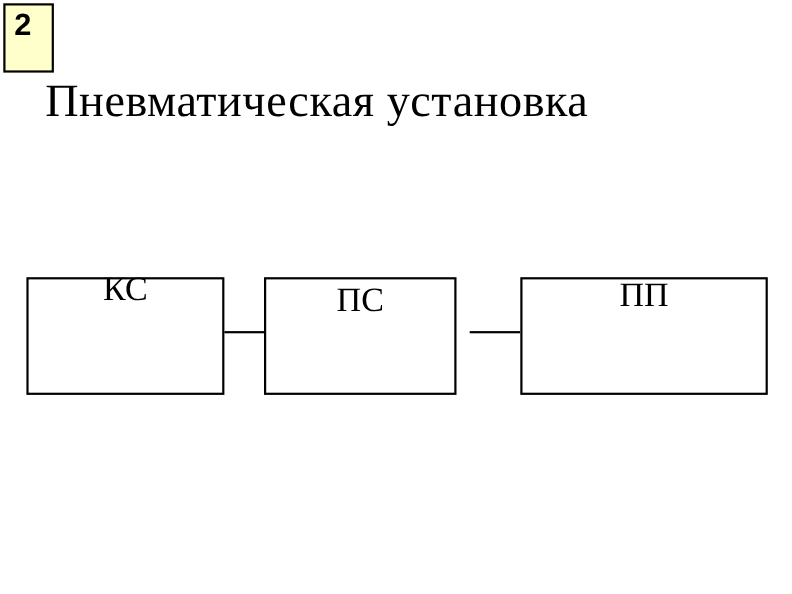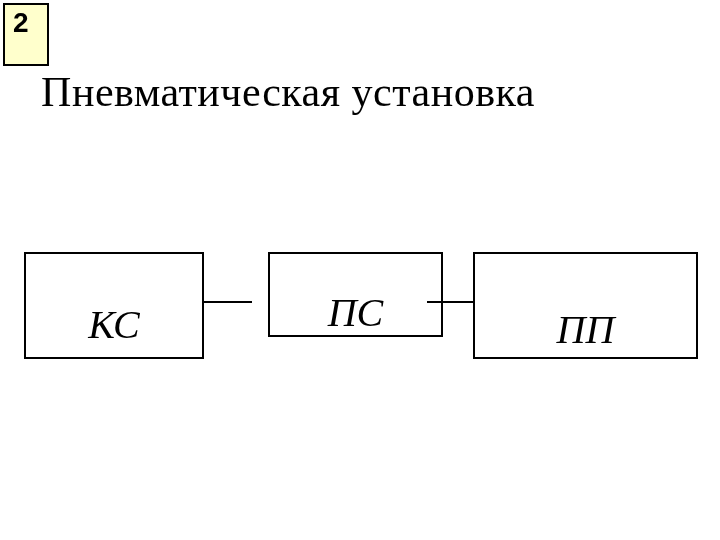--- a/index.html
+++ b/index.html
@@ -35,27 +35,26 @@
     text-align: center;
     font-size: 42px;
     font-weight: normal;
     letter-spacing: 0.5px;
   }
   .block {
     position: absolute;
     background: #ffffff;
     border: 2px solid #000000;
     display: flex;
-    align-items: flex-end;
+    align-items: flex-start;
     justify-content: center;
-    font-size: 40px;
-    font-style: italic;
+    font-size: 31px;
   }
   .block-ks { left: 24px;  top: 252px; width: 180px; height: 107px; }
-  .block-ps { left: 268px; top: 252px; width: 175px; height: 85px; }
+  .block-ps { left: 240px; top: 252px; width: 175px; height: 107px; }
   .block-pp { left: 473px; top: 252px; width: 225px; height: 107px; }
   .block-ks .block-label { transform: translateY(-9px); }
   .block-ps .block-label { transform: translateY(1px); }
   .block-pp .block-label { transform: translateY(-4px); }
   .connector {
     position: absolute;
     top: 301px;
     height: 2px;
     background: #000000;
   }

